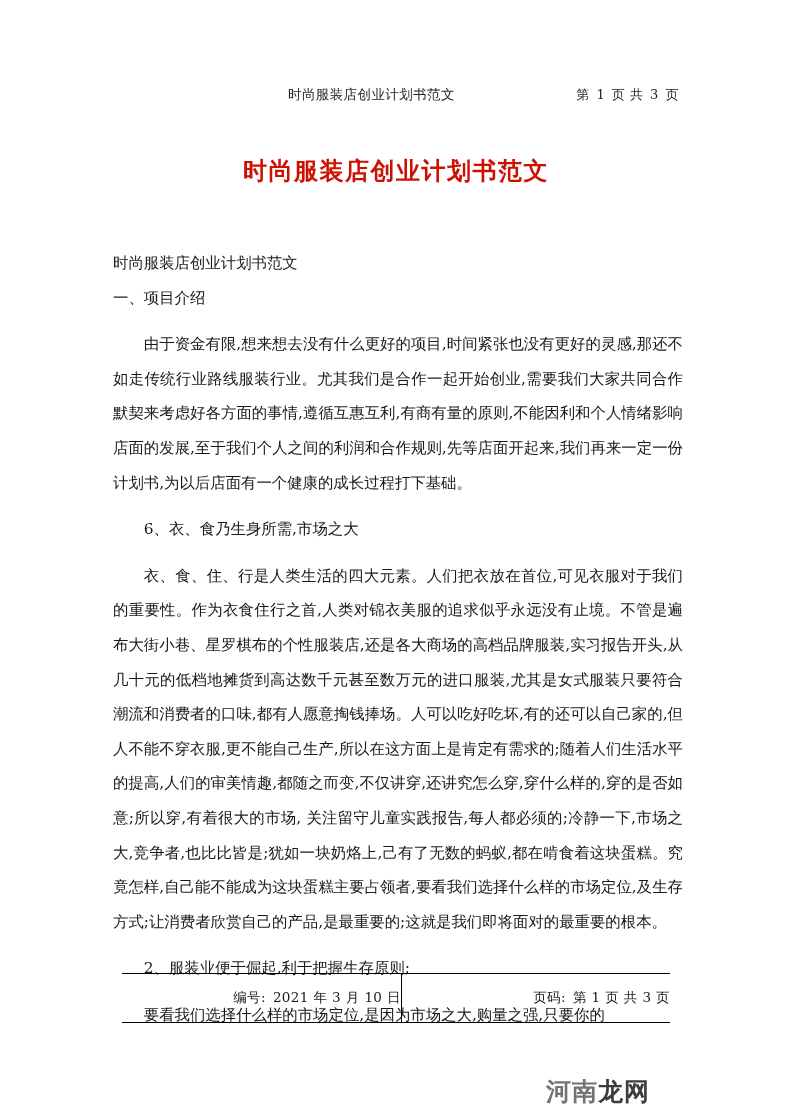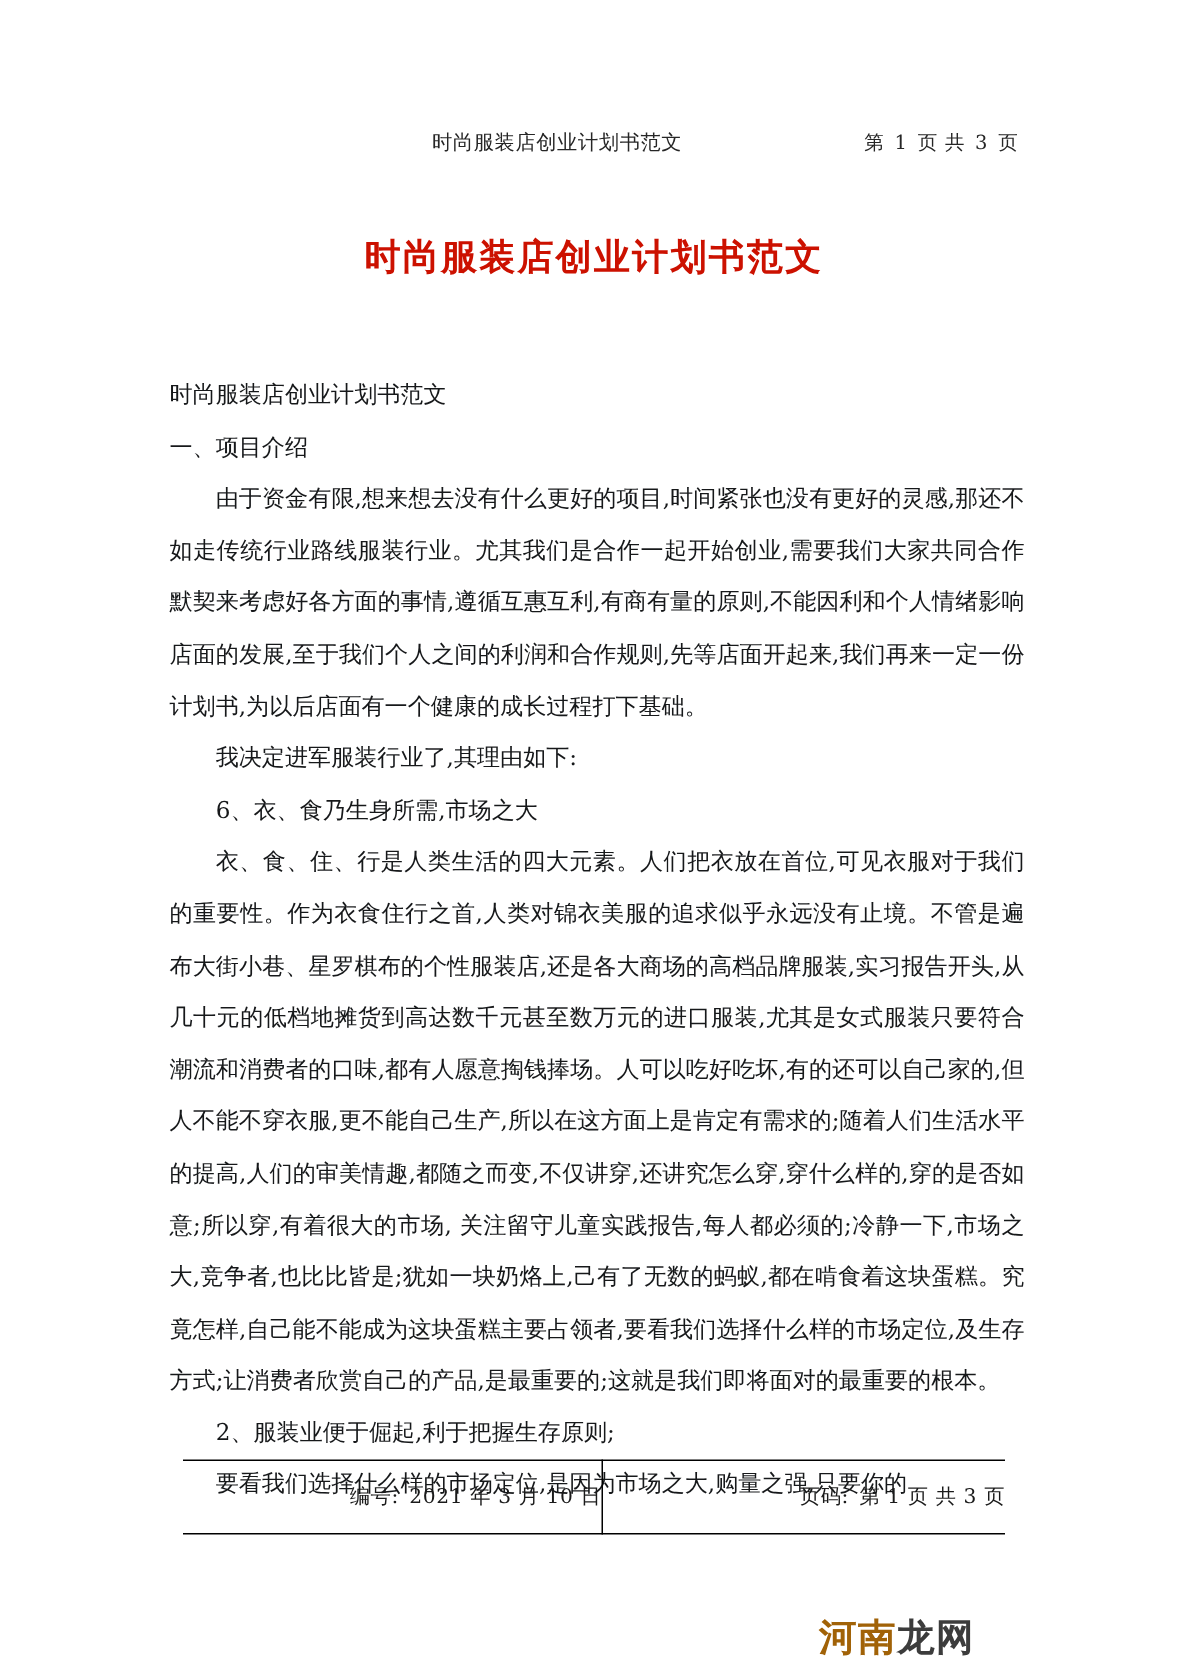--- a/index.html
+++ b/index.html
@@ -75,20 +75,21 @@
     line-height: 34.6px;
     text-align: justify;
     text-justify: inter-ideograph;
     color: #16181a;
   }
   .doc-body p {
     margin: 0;
   }
   .doc-body p.indent {
     text-indent: 2em;
+    margin-top: 12px;
   }
 
   
   .footer-table {
     position: absolute;
     left: 122px;
     top: 973px;
     width: 548px;
     border-collapse: collapse;
     font-size: 13.5px;
@@ -119,21 +120,21 @@
   .watermark {
     position: absolute;
     right: 28px;
     bottom: 16px;
     font-size: 25px;
     font-weight: bold;
     letter-spacing: 1px;
     font-family: "DejaVu Sans", "Liberation Sans", sans-serif;
     line-height: 1;
   }
-  .watermark .wm-a { color: #a16207; }
+  .watermark .wm-a { color: #737373; }
   .watermark .wm-b { color: #3c3c3c; }
 </style>
 </head>
 <body>
 
 <div class="page">
 
   <div class="doc-header">
     <span class="hdr-title">时尚服装店创业计划书范文</span>
     <span class="hdr-pages">
@@ -145,21 +146,20 @@
       <span>页</span>
     </span>
   </div>
 
   <div class="doc-title">时尚服装店创业计划书范文</div>
 
   <div class="doc-body">
     <p>时尚服装店创业计划书范文</p>
     <p>一、项目介绍</p>
     <p class="indent">由于资金有限,想来想去没有什么更好的项目,时间紧张也没有更好的灵感,那还不如走传统行业路线服装行业。尤其我们是合作一起开始创业,需要我们大家共同合作默契来考虑好各方面的事情,遵循互惠互利,有商有量的原则,不能因利和个人情绪影响店面的发展,至于我们个人之间的利润和合作规则,先等店面开起来,我们再来一定一份计划书,为以后店面有一个健康的成长过程打下基础。</p>
-    <p class="indent">我决定进军服装行业了,其理由如下:</p>
     <p class="indent">6、衣、食乃生身所需,市场之大</p>
     <p class="indent">衣、食、住、行是人类生活的四大元素。人们把衣放在首位,可见衣服对于我们的重要性。作为衣食住行之首,人类对锦衣美服的追求似乎永远没有止境。不管是遍布大街小巷、星罗棋布的个性服装店,还是各大商场的高档品牌服装,实习报告开头,从几十元的低档地摊货到高达数千元甚至数万元的进口服装,尤其是女式服装只要符合潮流和消费者的口味,都有人愿意掏钱捧场。人可以吃好吃坏,有的还可以自己家的,但人不能不穿衣服,更不能自己生产,所以在这方面上是肯定有需求的;随着人们生活水平的提高,人们的审美情趣,都随之而变,不仅讲穿,还讲究怎么穿,穿什么样的,穿的是否如意;所以穿,有着很大的市场, 关注留守儿童实践报告,每人都必须的;冷静一下,市场之大,竞争者,也比比皆是;犹如一块奶烙上,己有了无数的蚂蚁,都在啃食着这块蛋糕。究竟怎样,自己能不能成为这块蛋糕主要占领者,要看我们选择什么样的市场定位,及生存方式;让消费者欣赏自己的产品,是最重要的;这就是我们即将面对的最重要的根本。</p>
     <p class="indent">2、服装业便于倔起,利于把握生存原则;</p>
     <p class="indent">要看我们选择什么样的市场定位,是因为市场之大,购量之强,只要你的</p>
   </div>
 
   <table class="footer-table">
     <tbody>
       <tr>
         <td class="cell-left">

